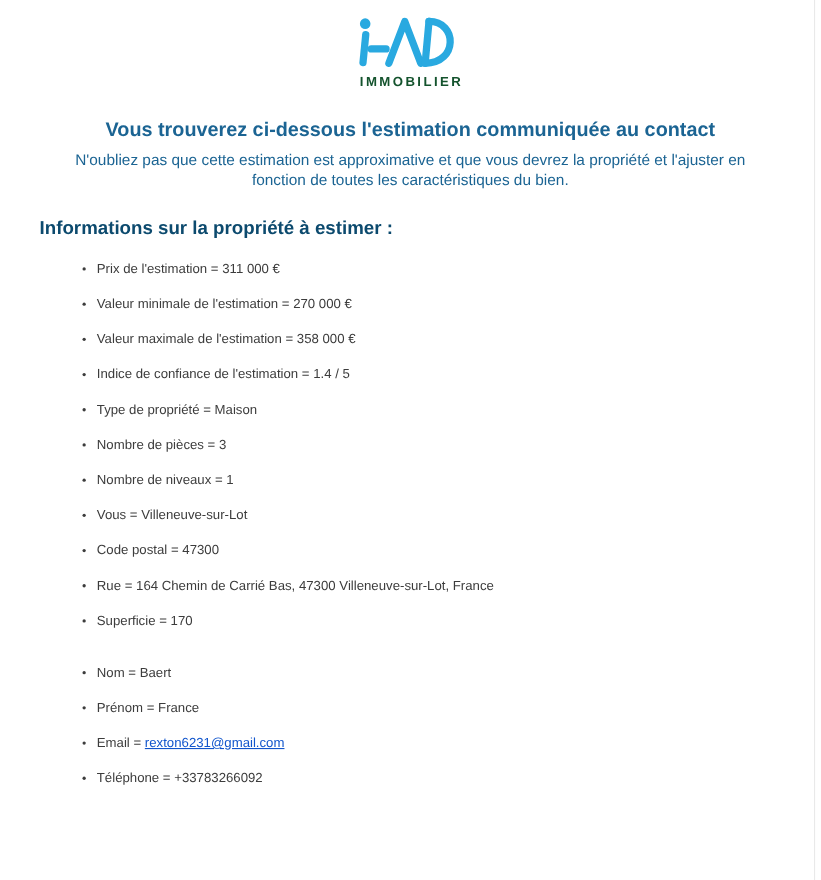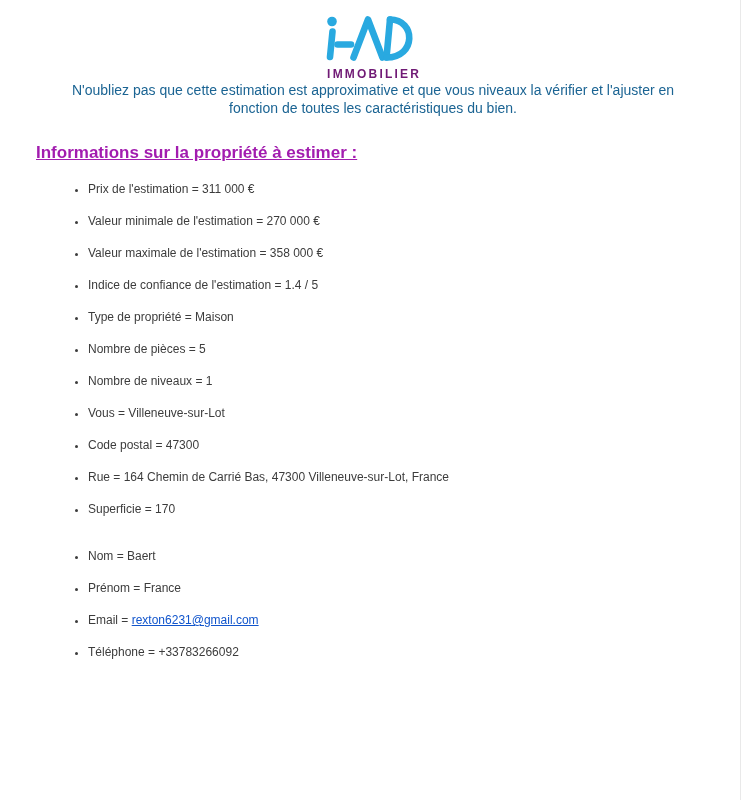--- a/index.html
+++ b/index.html
@@ -52,22 +52,21 @@
     line-height: 18px;
     text-align: center;
   }
   .sections {
     margin: 26px 36px 0 36px;
   }
   h2.section-heading {
     margin: 0 0 17px 0;
     font-size: 17px;
     font-weight: bold;
-    text-decoration: underline;
-    color: #a21caf;
+    color: #0c4a6e;
   }
   ul.bullet-list {
     margin: 0 0 29px 0;
     padding-left: 52px;
     color: #3c3c3c;
     font-size: 12px;
   }
   ul.bullet-list li {
     margin-bottom: 14px;
     line-height: 18px;
@@ -88,35 +87,36 @@
     <svg width="102" height="50" viewBox="0 0 102 50" aria-hidden="true">
       <g stroke="#29A9E0" stroke-width="6.6" fill="none" stroke-linecap="round" stroke-linejoin="round">
         <circle cx="10" cy="7.5" r="4.8" fill="#29A9E0" stroke="none"></circle>
         <path d="M10.5 17.5 L8 43"></path>
         <path d="M15.5 30.5 L29 30.5"></path>
         <path d="M31.5 43.5 L46 5.5 L60.5 43.5"></path>
         <path d="M68 5.5 L64.5 43.5"></path>
         <path d="M68 5.5 C94 5.5 94.5 43.5 64.5 43.5"></path>
       </g>
     </svg>
-    <div class="logo-wordmark" style="color:#701a75">IMMOBILIER</div>
+    <div class="logo-wordmark" style="color:#14532d">IMMOBILIER</div>
   </div>
 
+  <h1 class="page-title" style="color:#1B6493">Vous trouverez ci-dessous l'estimation communiquée au contact</h1>
 
-  <p class="page-subtitle" style="color:#1B6493">N'oubliez pas que cette estimation est approximative et que vous niveaux la vérifier et l'ajuster en fonction de toutes les caractéristiques du bien.</p>
+  <p class="page-subtitle" style="color:#1B6493">N'oubliez pas que cette estimation est approximative et que vous devrez la propriété et l'ajuster en fonction de toutes les caractéristiques du bien.</p>
 
   <div class="sections">
       <h2 class="section-heading">Informations sur la propriété à estimer :</h2>
       <ul class="bullet-list">
         <li>Prix de l'estimation = 311 000 €</li>
         <li>Valeur minimale de l'estimation = 270 000 €</li>
         <li>Valeur maximale de l'estimation = 358 000 €</li>
         <li>Indice de confiance de l'estimation = 1.4 / 5</li>
         <li>Type de propriété = Maison</li>
-        <li>Nombre de pièces = 5</li>
+        <li>Nombre de pièces = 3</li>
         <li>Nombre de niveaux = 1</li>
         <li>Vous = Villeneuve-sur-Lot</li>
         <li>Code postal = 47300</li>
         <li>Rue = 164 Chemin de Carrié Bas, 47300 Villeneuve-sur-Lot, France</li>
         <li>Superficie = 170</li>
       </ul>
       <ul class="bullet-list">
         <li>Nom = Baert</li>
         <li>Prénom = France</li>
         <li>Email = <a href="#" style="color: rgb(17, 85, 204);">rexton6231@gmail.com</a></li>

